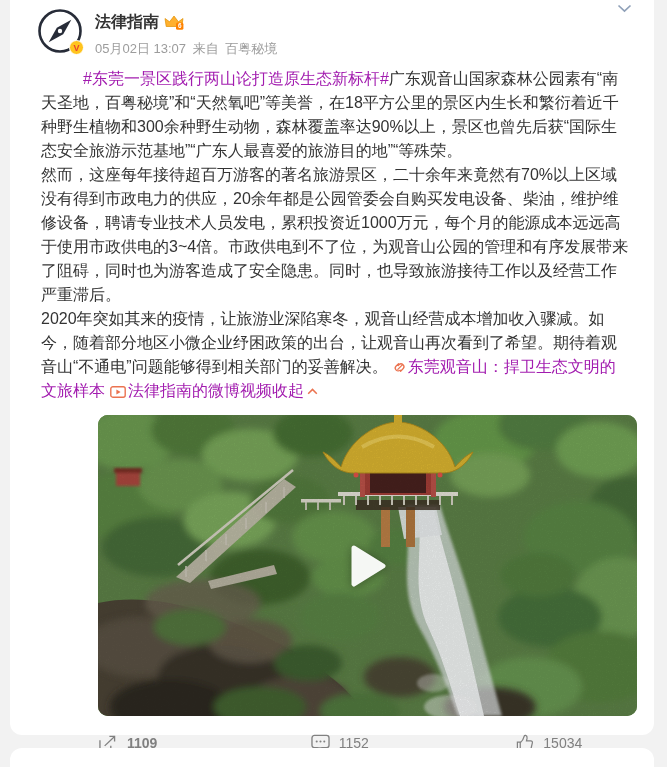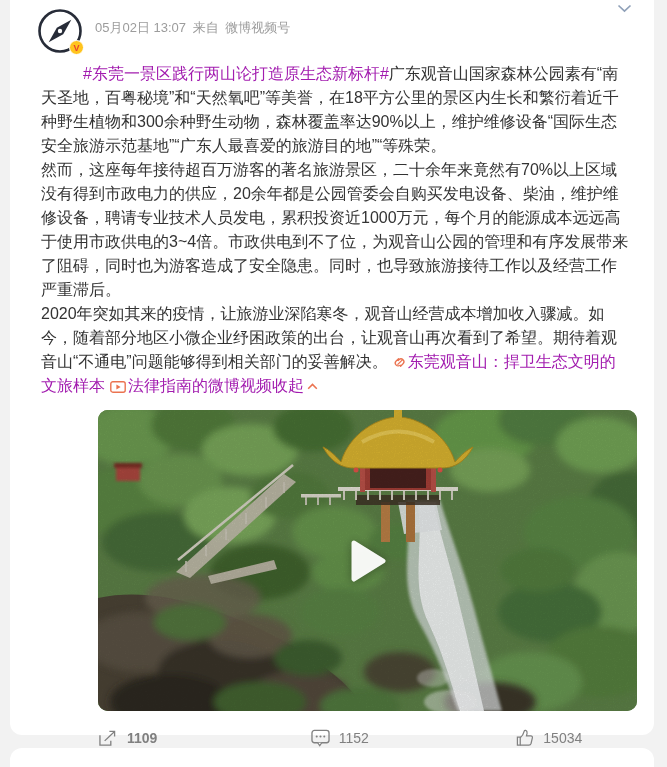--- a/index.html
+++ b/index.html
@@ -88,33 +88,41 @@
         <svg width="44" height="44" viewBox="0 0 44 44">
           <circle cx="22" cy="22" r="20.5" fill="#ffffff" stroke="#272c38" stroke-width="2.6"></circle>
           <g transform="rotate(45 22 22)">
             <polygon points="22,6 26.5,22 22,38 17.5,22" fill="#272c38"></polygon>
           </g>
           <circle cx="22" cy="22" r="2.2" fill="#ffffff"></circle>
         </svg>
         <span class="v-badge">V</span>
       </div>
       <div class="author-block">
+        <div class="author-line">
+          <span class="author-name">法律指南</span>
+          <svg width="20" height="15" viewBox="0 0 20 15">
+            <path d="M2.2,11.5 L1,3.5 L5.6,6.8 L10,1 L14.4,6.8 L19,3.5 L17.8,11.5 Z" fill="#ffb02e" stroke="#e08f00" stroke-width="0.7"></path>
+            <rect x="12" y="7.6" width="7.4" height="7.2" rx="1.6" fill="#ff8200"></rect>
+            <text x="15.7" y="13.3" font-size="6.4" fill="#ffffff" text-anchor="middle" font-weight="bold">6</text>
+          </svg>
+        </div>
         <div class="meta-line">
           <span>05月02日 13:07</span>
           <span>来自</span>
-          <span>微博视频号</span>
+          <span>百粤秘境</span>
         </div>
       </div>
       <svg class="header-chevron" width="15" height="9" viewBox="0 0 15 9">
         <path d="M1.5,1.5 L7.5,7.2 L13.5,1.5" fill="none" stroke="#8fa0b8" stroke-width="1.7"></path>
       </svg>
     </div>
 
     <div class="post-content">
-      <p class="p-first"><a class="hashtag">#东莞一景区践行两山论打造原生态新标杆#</a><span>广东观音山国家森林公园素有“南天圣地，百粤秘境”和“天然氧吧”等美誉，在18平方公里的景区内生长和繁衍着近千种野生植物和300余种野生动物，森林覆盖率达90%以上，维护维修设备“国际生态安全旅游示范基地”“广东人最喜爱的旅游目的地”“等殊荣。</span></p>
+      <p class="p-first"><a class="hashtag">#东莞一景区践行两山论打造原生态新标杆#</a><span>广东观音山国家森林公园素有“南天圣地，百粤秘境”和“天然氧吧”等美誉，在18平方公里的景区内生长和繁衍着近千种野生植物和300余种野生动物，森林覆盖率达90%以上，景区也曾先后获“国际生态安全旅游示范基地”“广东人最喜爱的旅游目的地”“等殊荣。</span></p>
       <p><span>然而，这座每年接待超百万游客的著名旅游景区，二十余年来竟然有70%以上区域没有得到市政电力的供应，20余年都是公园管委会自购买发电设备、柴油，维护维修设备，聘请专业技术人员发电，累积投资近1000万元，每个月的能源成本远远高于使用市政供电的3~4倍。市政供电到不了位，为观音山公园的管理和有序发展带来了阻碍，同时也为游客造成了安全隐患。同时，也导致旅游接待工作以及经营工作严重滞后。</span></p>
       <p><span>2020年突如其来的疫情，让旅游业深陷寒冬，观音山经营成本增加收入骤减。如今，随着部分地区小微企业纾困政策的出台，让观音山再次看到了希望。期待着观音山“不通电”问题能够得到相关部门的妥善解决。</span><a class="content-link"><svg width="13" height="13" viewBox="0 0 14 14">
               <path d="M5.2,9 L9.8,4.4 M8.2,11 L10.8,8.4 A3.1,3.1 0 0 0 6.4,4 L5.6,4.8 M6,2.8 L3.4,5.4 A3.1,3.1 0 0 0 7.8,9.8" fill="none" stroke="#eb7350" stroke-width="1.4" stroke-linecap="round"></path>
             </svg><span>东莞观音山：捍卫生态文明的文旅样本</span></a><a class="content-link"><svg width="16" height="12" viewBox="0 0 16 12">
               <rect x="0.8" y="0.8" width="14.4" height="10.4" rx="2" fill="none" stroke="#eb7350" stroke-width="1.4"></rect>
               <polygon points="6.4,3.4 10.6,6 6.4,8.6" fill="#eb7350"></polygon>
             </svg><span>法律指南的微博视频</span></a><a class="content-link collapse-link"><span>收起</span><svg width="11" height="7" viewBox="0 0 11 7">
               <path d="M1.2,5.8 L5.5,1.4 L9.8,5.8" fill="none" stroke="#eb7350" stroke-width="1.5"></path>
             </svg></a></p>
     </div>

